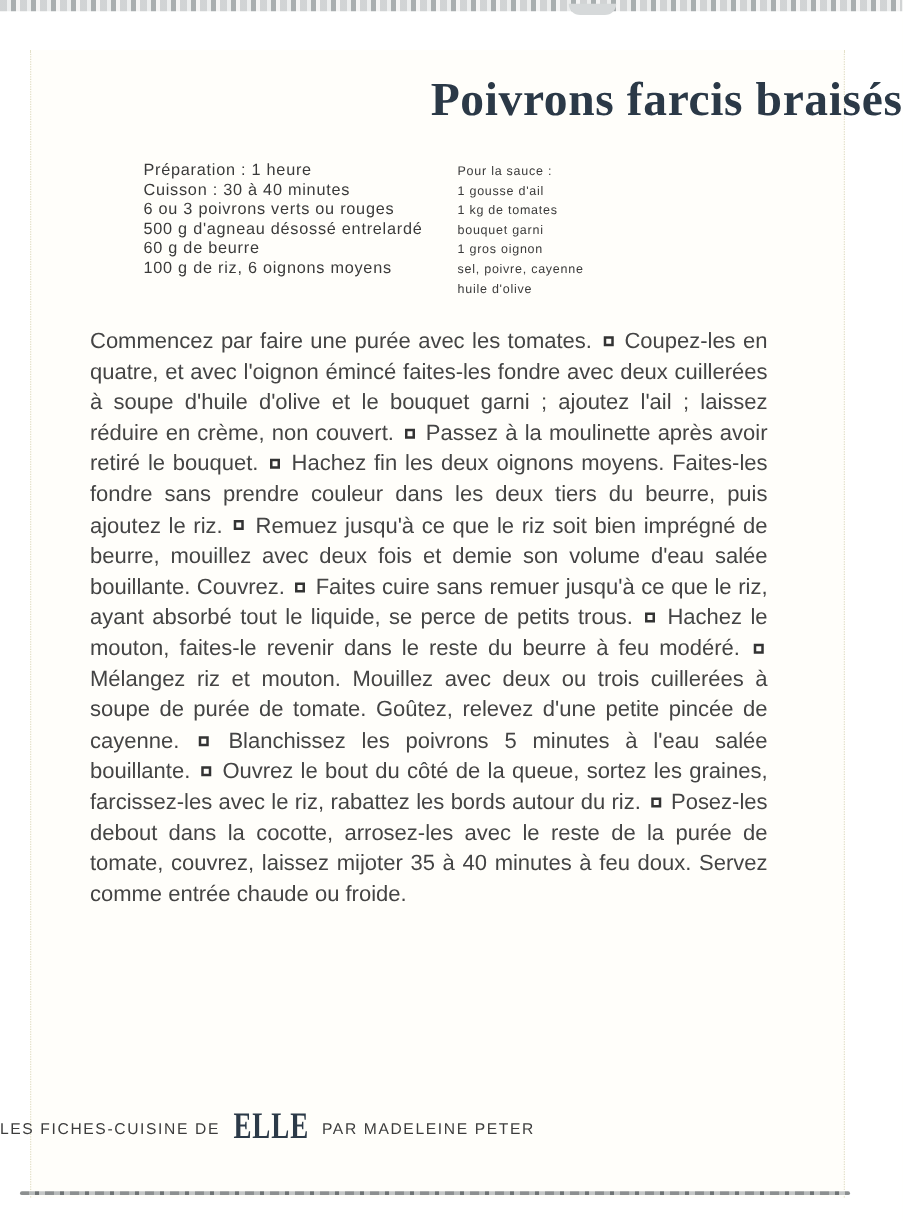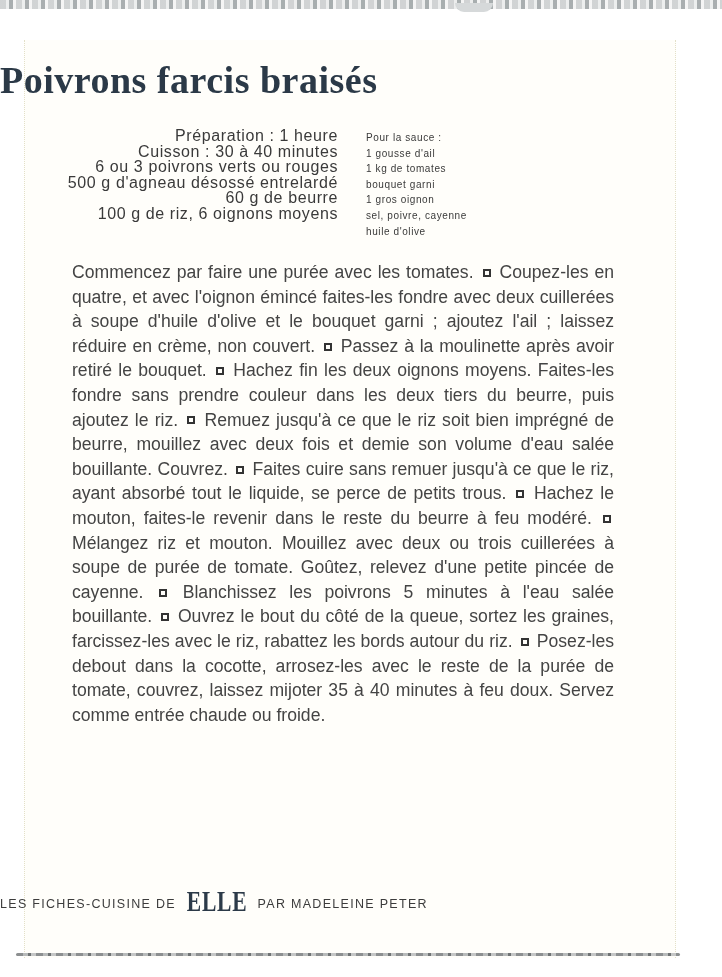--- a/index.html
+++ b/index.html
@@ -21,27 +21,27 @@
     background: #fffefa;
     border-left: 1px dotted #e3e0c8;
     border-right: 1px dotted #e3e0c8;
   }
   .card-bottom-edge {
     position: absolute; left: 16px; top: 953px; width: 664px; height: 3px;
     background: repeating-linear-gradient(90deg, #8c8f90 0 7px, #b7baba 7px 12px, #6f7374 12px 15px, #c4c6c6 15px 20px);
     border-radius: 2px;
   }
   .title {
-    position: absolute; left: 0; top: 58px; width: 722px; text-align: left;
+    position: absolute; left: 0; top: 58px; width: 722px; text-align: right;
     font-family: "Liberation Serif", serif; font-weight: bold; font-size: 38px;
     color: #2b3947; letter-spacing: 0.5px; margin: 0;
   }
   .meta-left {
-    position: absolute; right: 384px; top: 128px; text-align: right;
-    font-size: 16px; line-height: 15.6px; color: #3a3a3a; letter-spacing: 0.6px;
+    position: absolute; right: 384px; top: 128px; text-align: left;
+    font-size: 13px; line-height: 15.6px; color: #3a3a3a; letter-spacing: 0.6px;
   }
   .meta-right {
     position: absolute; left: 366px; top: 130px; text-align: left;
     font-size: 10px; line-height: 15.6px; color: #3a3a3a; letter-spacing: 0.6px;
   }
   .meta-line { white-space: nowrap; }
   .body-text {
     position: absolute; left: 72px; top: 260px; width: 542px;
     font-size: 17.6px; line-height: 24.6px; color: #444444;
     text-align: justify; margin: 0;

